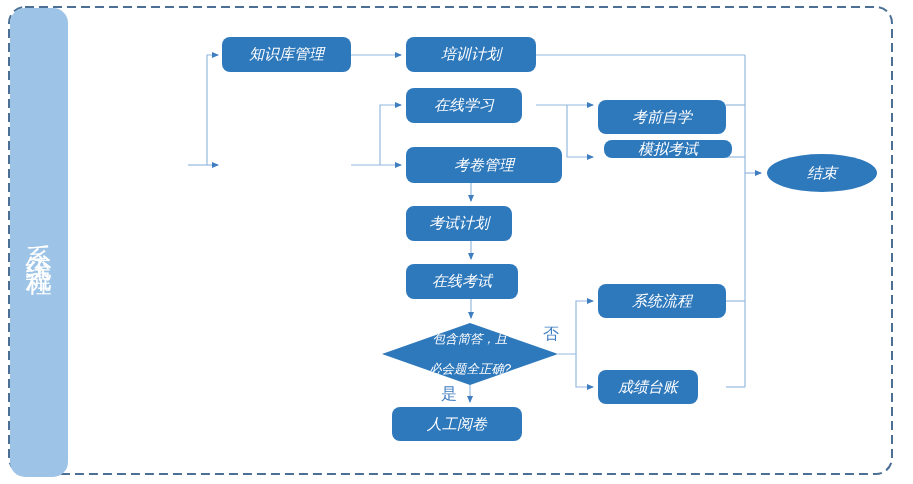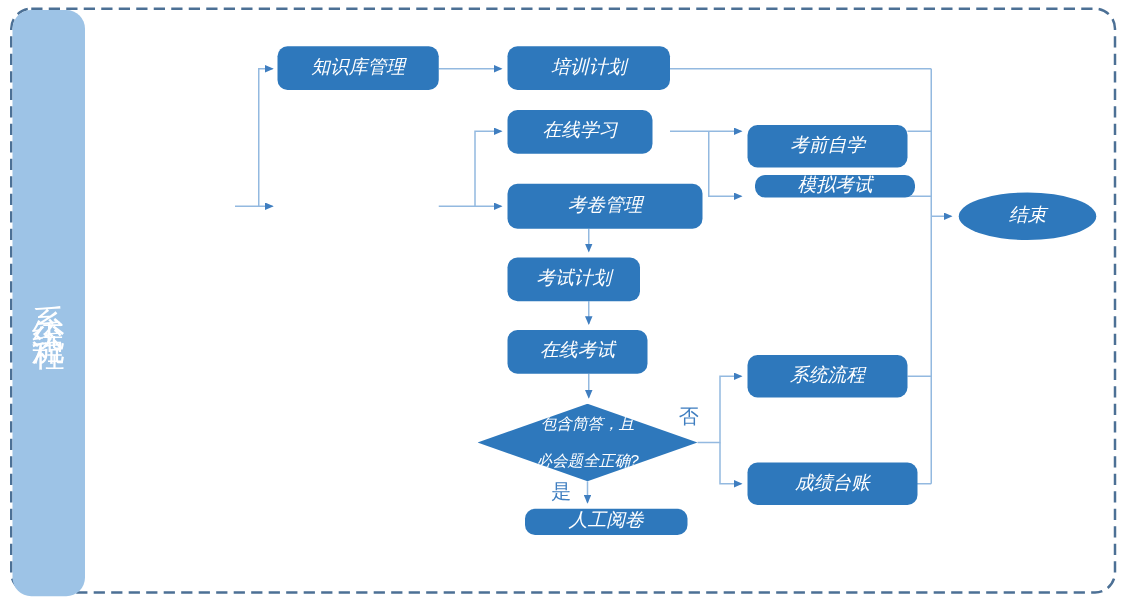--- a/index.html
+++ b/index.html
@@ -136,23 +136,23 @@
 
   <div class="node" style="left:604px;top:140px;width:128px;height:18px">模拟考试</div>
 
   <div class="node diamond" style="left:382px;top:323px;width:176px;height:62px">
     <span>包含简答，且</span>
     <span>必会题全正确?</span>
   </div>
 
   <div class="node" style="left:598px;top:284px;width:128px;height:34px">系统流程</div>
 
-  <div class="node" style="left:598px;top:370px;width:136px;height:34px">成绩台账</div>
+  <div class="node" style="left:598px;top:370px;width:100px;height:34px">成绩台账</div>
 
-  <div class="node" style="left:420px;top:407px;width:130px;height:21px">人工阅卷</div>
+  <div class="node" style="left:392px;top:407px;width:130px;height:34px">人工阅卷</div>
 
   <div class="node ellipse" style="left:767px;top:154px;width:110px;height:38px">结束</div>
 
   <span class="edge-label" style="left:543px;top:326px">否</span>
 
   <span class="edge-label" style="left:441px;top:386px">是</span>
 
 </div>
 
 </body></html>

